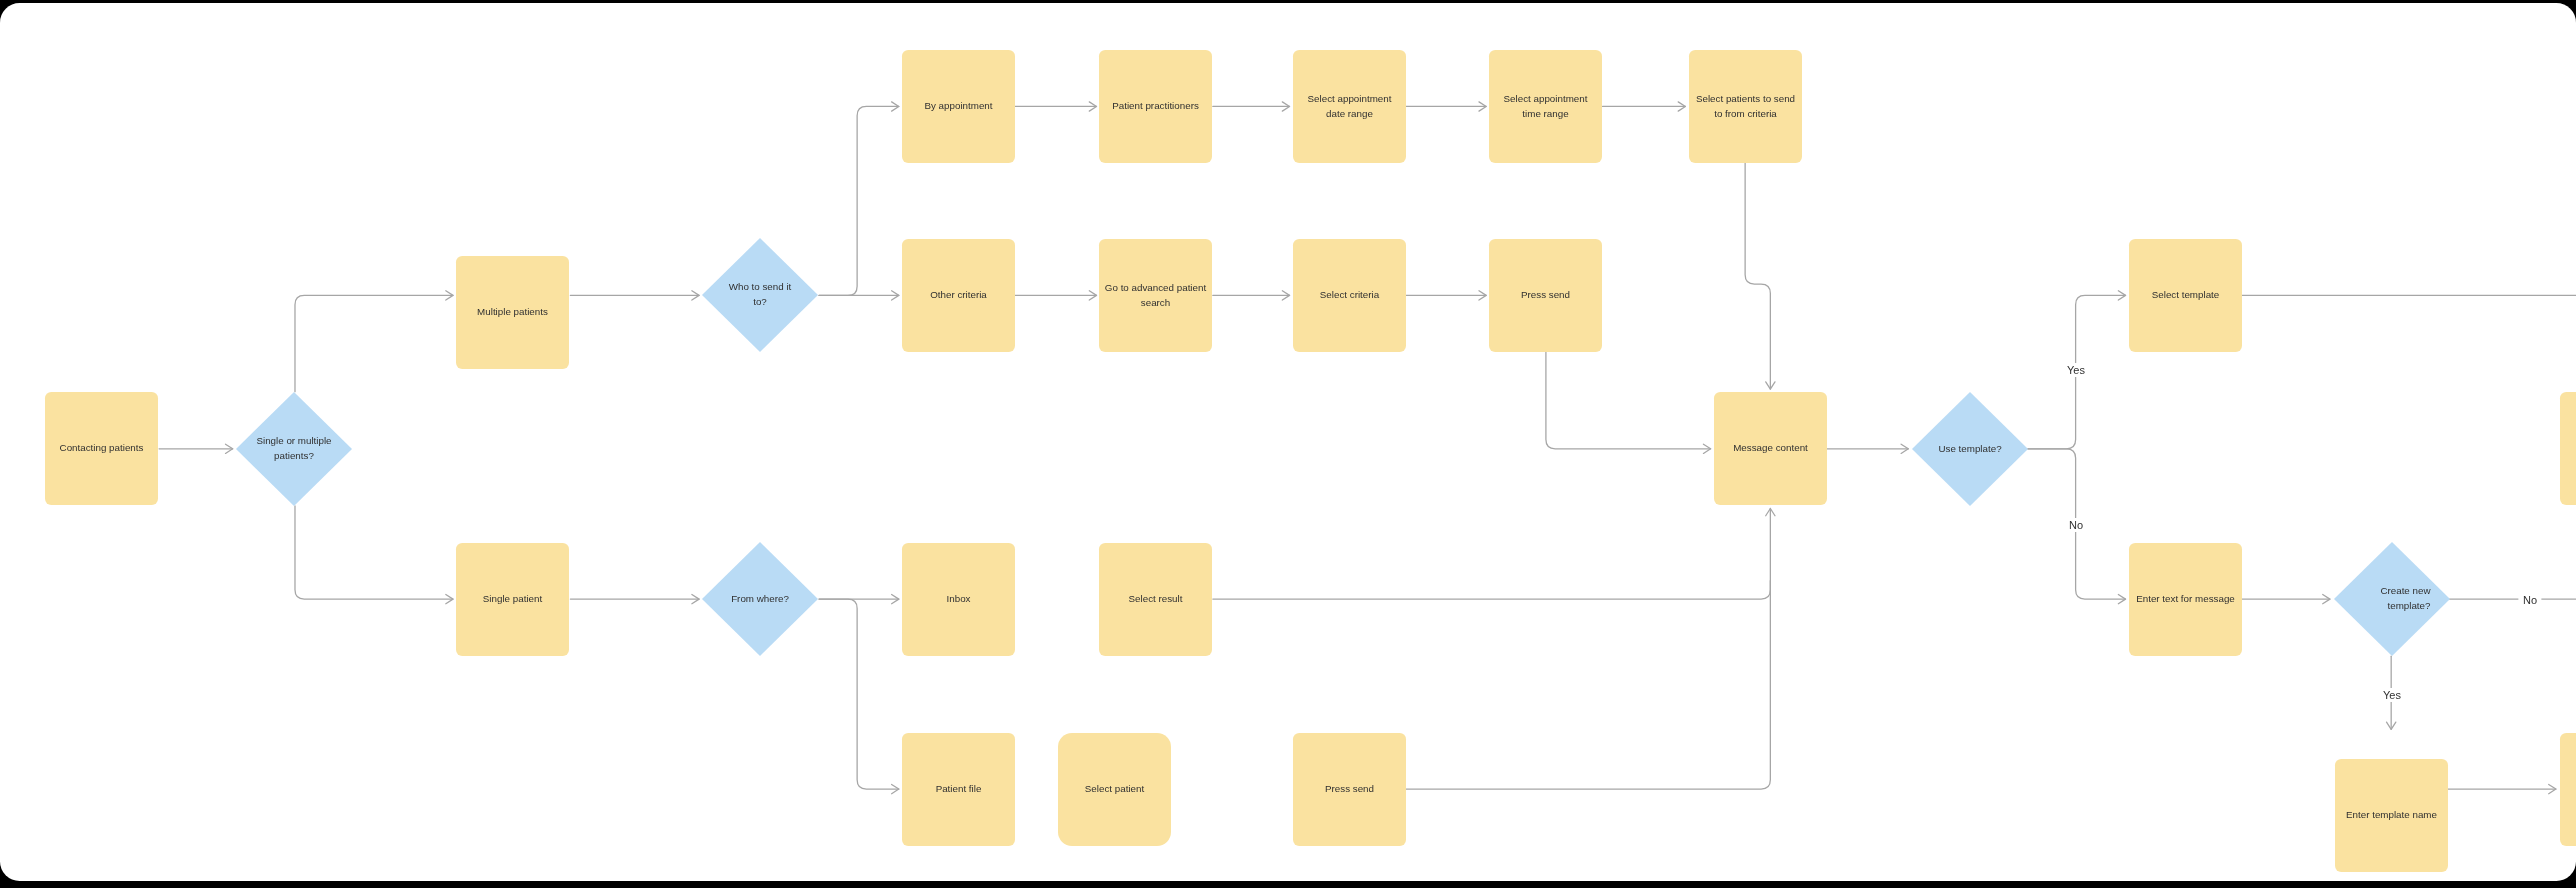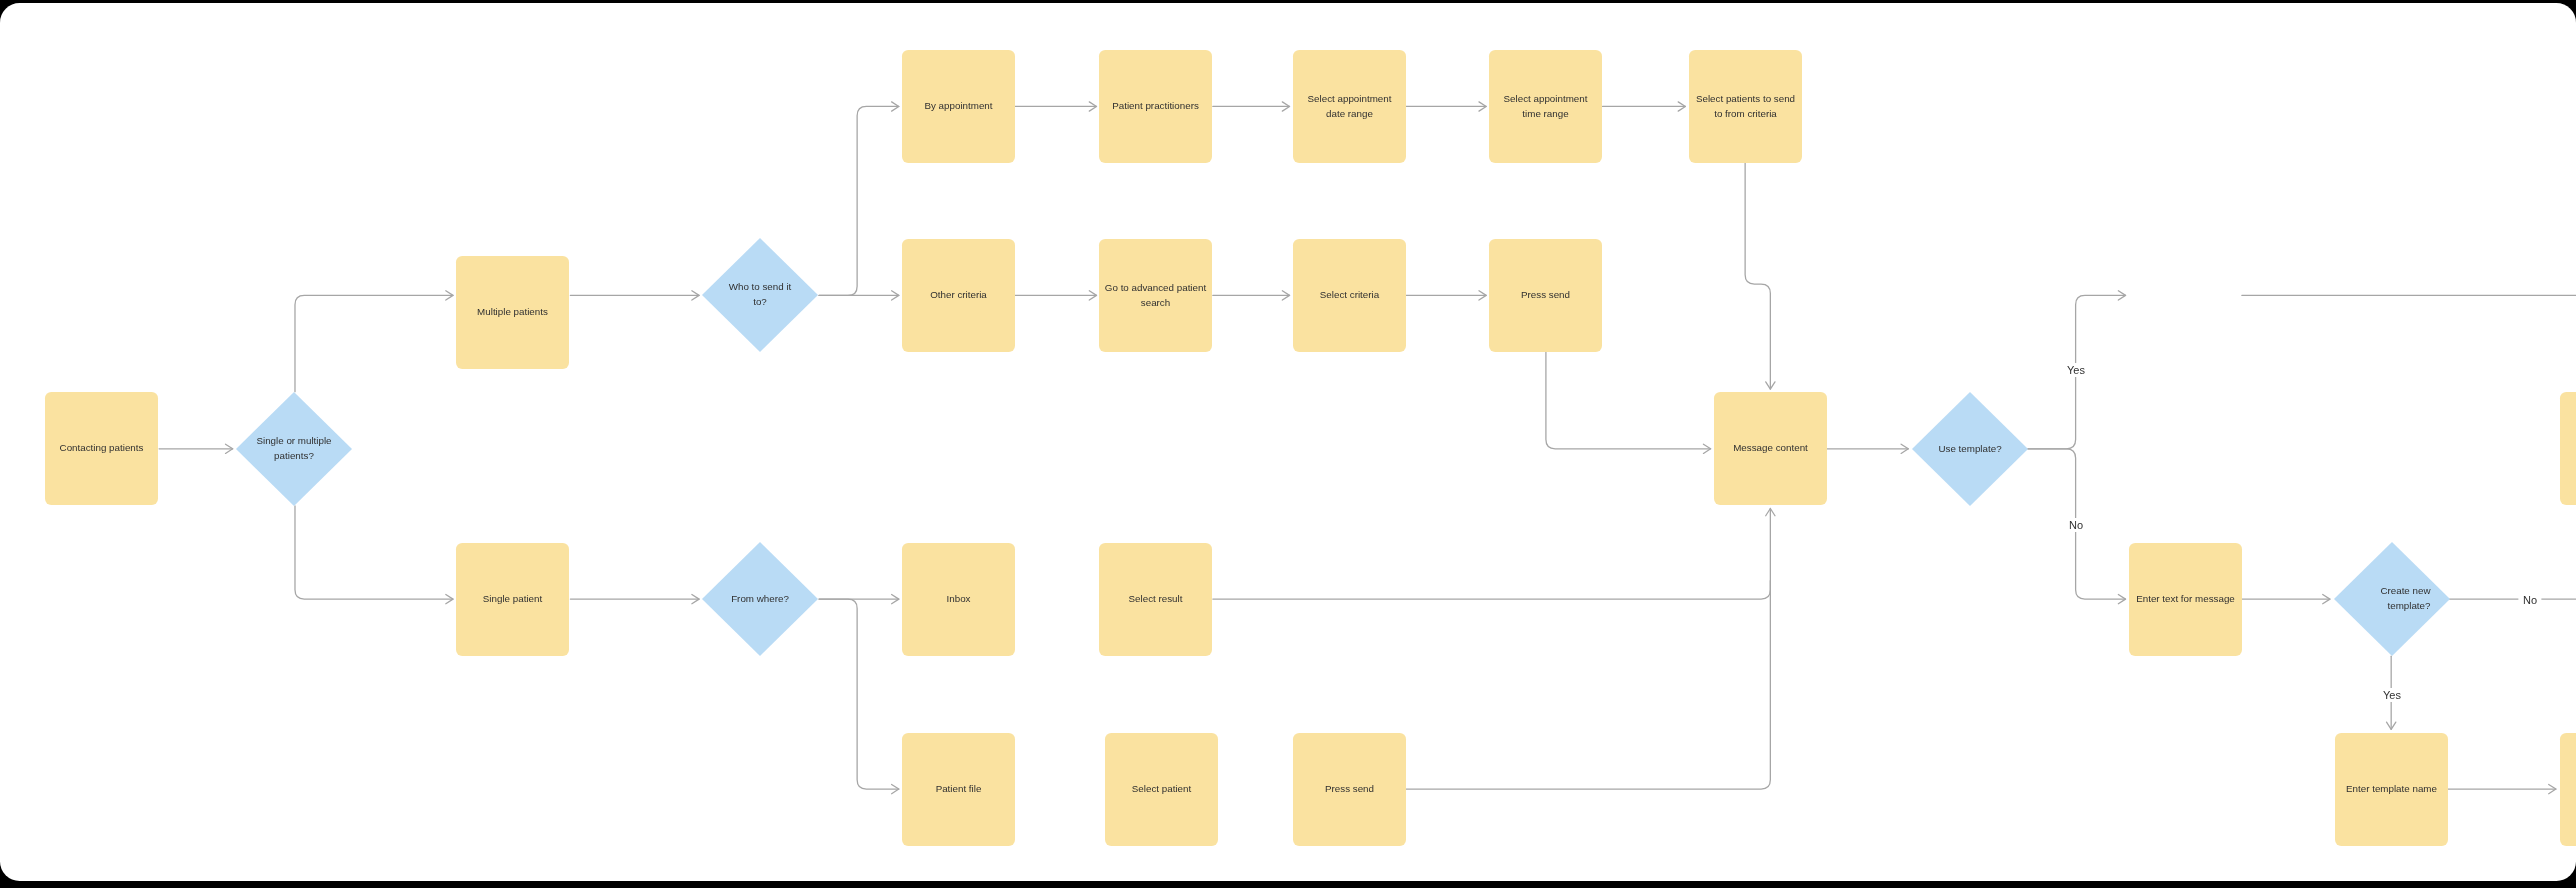--- a/index.html
+++ b/index.html
@@ -155,45 +155,48 @@
       </div>
       <div class="node process" style="left: 902px; top: 540px;">
         <div class="node-label">Inbox</div>
       </div>
       <div class="node process" style="left: 1099px; top: 540px;">
         <div class="node-label">Select result</div>
       </div>
       <div class="node process" style="left: 902px; top: 730px;">
         <div class="node-label">Patient file</div>
       </div>
-      <div class="node process" style="left: 1105px; top: 730px;">
+      <div class="node process" style="left: 1058px; top: 730px; border-radius: 14px;">
         <div class="node-label">Select patient</div>
       </div>
       <div class="node process" style="left: 1293px; top: 730px;">
         <div class="node-label">Press send</div>
       </div>
       <div class="node process" style="left: 1714px; top: 389px;">
         <div class="node-label">Message content</div>
       </div>
       <div class="node decision" style="left: 1912px; top: 389px;">
         <svg class="diamond-shape" viewBox="0 0 226 222">
           <polygon points="113,0 226,111 113,222 0,111" fill="#B9DBF5"></polygon>
         </svg>
         <div class="node-label">Use template?</div>
       </div>
+      <div class="node process" style="left: 2129px; top: 236px;">
+        <div class="node-label">Select template</div>
+      </div>
       <div class="node process" style="left: 2129px; top: 540px;">
         <div class="node-label">Enter text for message</div>
       </div>
       <div class="node decision" style="left: 2334px; top: 539px; text-align: right;">
         <svg class="diamond-shape" viewBox="0 0 226 222">
           <polygon points="113,0 226,111 113,222 0,111" fill="#B9DBF5"></polygon>
         </svg>
         <div class="node-label">Create new template?</div>
       </div>
-      <div class="node process" style="left: 2335px; top: 730px;">
+      <div class="node process" style="left: 2335px; top: 756px;">
         <div class="node-label">Enter template name</div>
       </div>
       <div class="node process" style="left: 2560px; top: 730px;">
         <div class="node-label">Save template</div>
       </div>
       <div class="node process" style="left: 2560px; top: 389px;">
         <div class="node-label">Send message</div>
       </div>
     </div>
   <div class="layer" id="label-layer">

